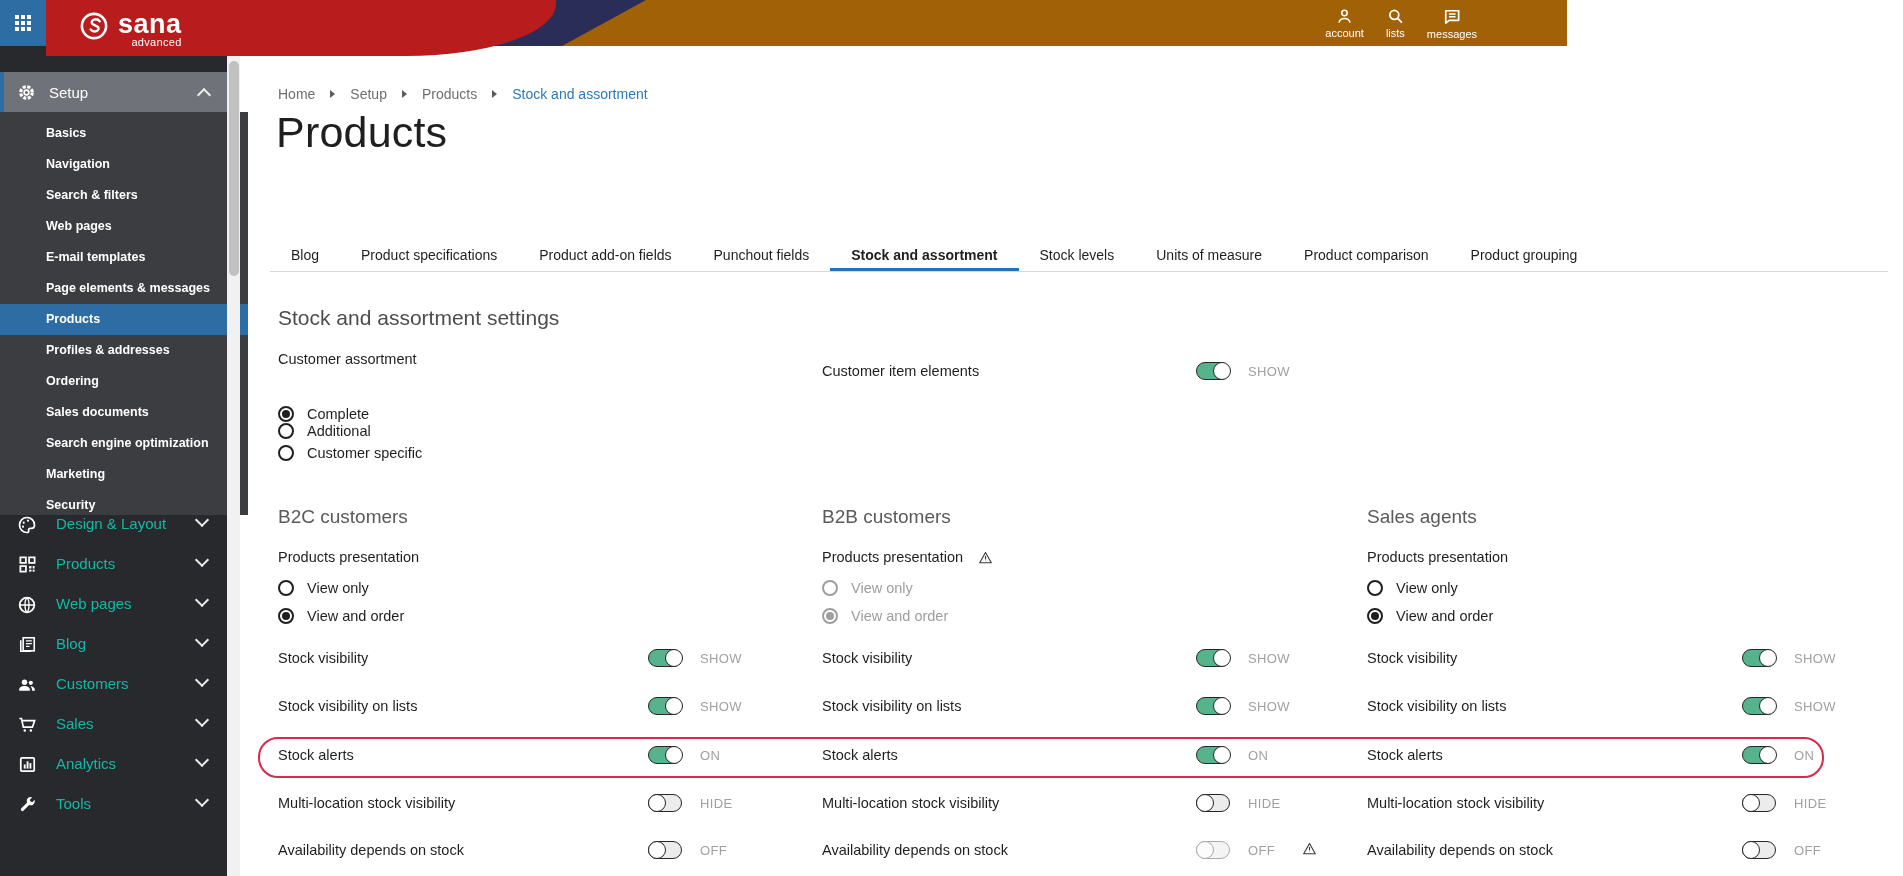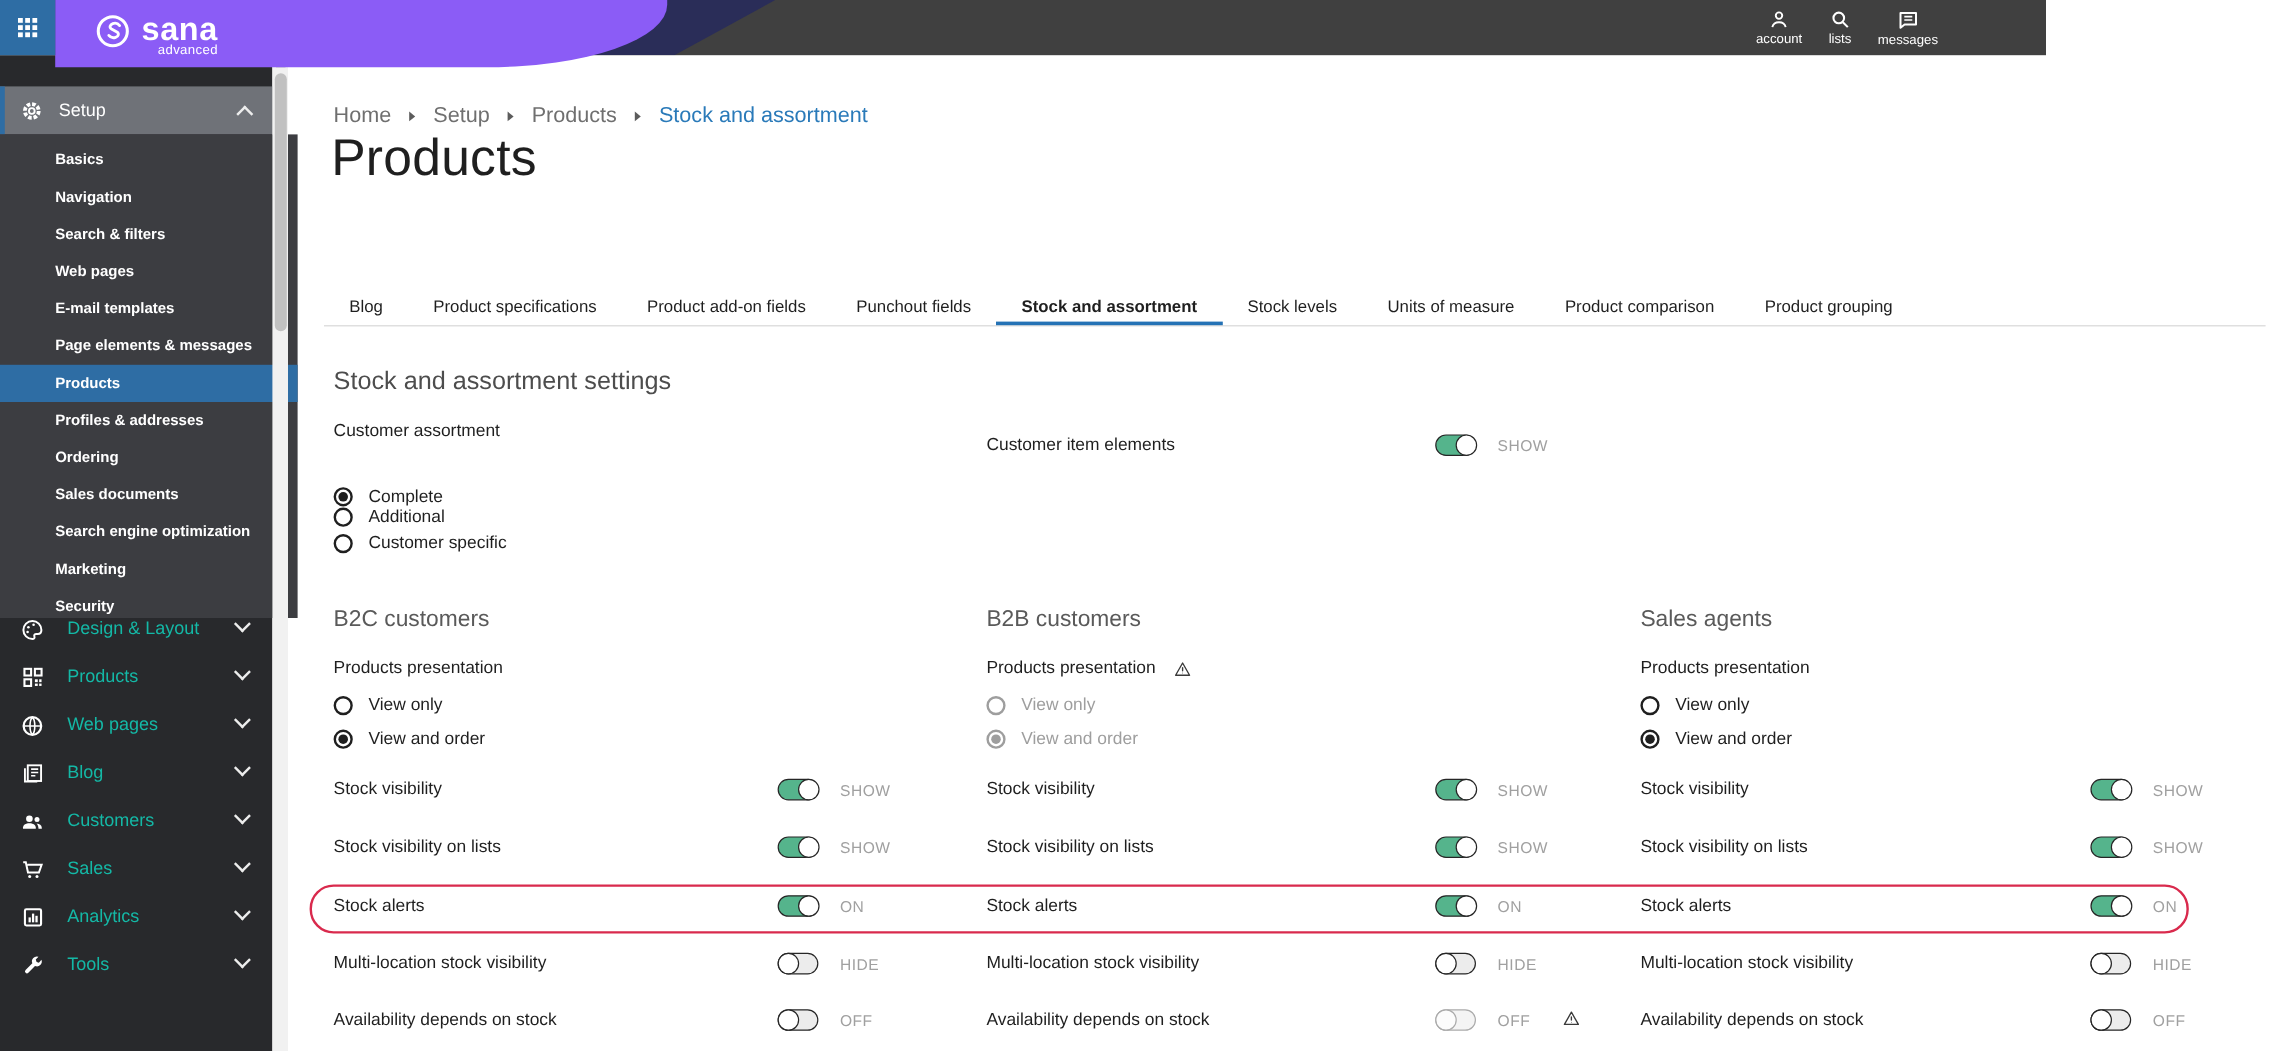--- a/index.html
+++ b/index.html
@@ -1,25 +1,25 @@
 <!DOCTYPE html>
 <html><head>
 <meta charset="utf-8">
 <style>
   html,body{margin:0;padding:0;overflow:hidden;background:#fff;}
   body{width:1903px;height:876px;position:relative;font-family:"Liberation Sans","DejaVu Sans",sans-serif;}
   svg{display:block;}
 
   
-  .topbar{position:absolute;left:0;top:0;width:1705px;height:46px;background:#404040;z-index:30;}
+  .topbar{position:absolute;left:0;top:0;width:1567px;height:46px;background:#a16207;z-index:30;}
   .apps-btn{position:absolute;left:0;top:0;width:46px;height:46px;background:#2e6da4;display:flex;align-items:center;justify-content:center;cursor:pointer;z-index:33;}
   .grid9{display:grid;grid-template-columns:repeat(3,4px);grid-gap:2px;}
   .grid9 span{width:4px;height:4px;background:#fff;}
   .swoosh{position:absolute;left:46px;top:0;width:600px;height:46px;background:#2a2d58;clip-path:polygon(0 0,100% 0,86% 100%,0 100%);z-index:31;}
-  .logo-red{position:absolute;left:46px;top:0;width:510px;height:56px;background:#8b5cf6;border-bottom-right-radius:150px 52px;z-index:32;display:flex;align-items:center;}
+  .logo-red{position:absolute;left:46px;top:0;width:510px;height:56px;background:#b91c1c;border-bottom-right-radius:150px 52px;z-index:32;display:flex;align-items:center;}
   .logo-lockup{display:flex;align-items:flex-start;margin-left:33px;margin-top:2px;}
   .logo-text{margin-left:9px;color:#fff;}
   .logo-brand{font-size:27px;font-weight:bold;letter-spacing:.5px;line-height:26px;}
   .logo-sub{font-size:11px;text-align:right;margin-top:-1px;letter-spacing:.3px;}
   .topbar-actions{position:absolute;right:90px;top:0;height:46px;display:flex;align-items:center;gap:22px;z-index:34;}
   .tb-action{display:flex;flex-direction:column;align-items:center;gap:1px;color:#fff;cursor:pointer;}
   .tb-action .lbl{font-size:11px;line-height:12px;}
 
   
   .sidebar{position:absolute;left:0;top:46px;width:227px;height:830px;background:#28292c;z-index:10;}
@@ -38,21 +38,21 @@
   .chev{width:8px;height:8px;border-right:2px solid #ededed;border-bottom:2px solid #ededed;transform:rotate(45deg);}
   .chev.up{transform:rotate(-135deg);margin-top:5px;}
 
   
   .side-scroll{position:absolute;left:227px;top:46px;width:13px;height:830px;background:#f1f1f1;z-index:11;}
   .side-scroll .arrow-up{position:absolute;left:3px;top:5px;width:0;height:0;border-left:4px solid transparent;border-right:4px solid transparent;border-bottom:5px solid #8f8f8f;}
   .side-scroll .thumb{position:absolute;left:1.5px;top:15px;width:10px;height:215px;background:#c1c1c1;border-radius:5px;}
 
   
   .content{position:absolute;left:240px;top:46px;width:1663px;height:830px;background:#fff;}
-  .breadcrumb{position:absolute;left:38px;top:40px;display:flex;align-items:center;gap:15px;font-size:18px;color:#6f6f6f;}
+  .breadcrumb{position:absolute;left:38px;top:40px;display:flex;align-items:center;gap:15px;font-size:14px;color:#6f6f6f;}
   .bc-item{cursor:pointer;}
   .bc-item.current{color:#2a7ab9;}
   .bc-sep{width:0;height:0;border-left:5px solid #5c5c5c;border-top:4px solid transparent;border-bottom:4px solid transparent;}
   .page-title{position:absolute;left:36px;top:62px;font-size:43px;color:#1f1f1f;font-weight:400;letter-spacing:.2px;}
 
   .tabs{position:absolute;left:30px;top:196px;width:1618px;height:29px;border-bottom:1px solid #d8d8d8;display:flex;}
   .tab{padding:0 21px;font-size:14px;color:#1f1f1f;line-height:27px;cursor:pointer;white-space:nowrap;box-sizing:border-box;}
   .tab.active{font-weight:bold;border-bottom:3px solid #2572b5;}
 
   .section-heading{position:absolute;left:38px;top:260px;font-size:21px;color:#4d4d4d;font-weight:400;}

